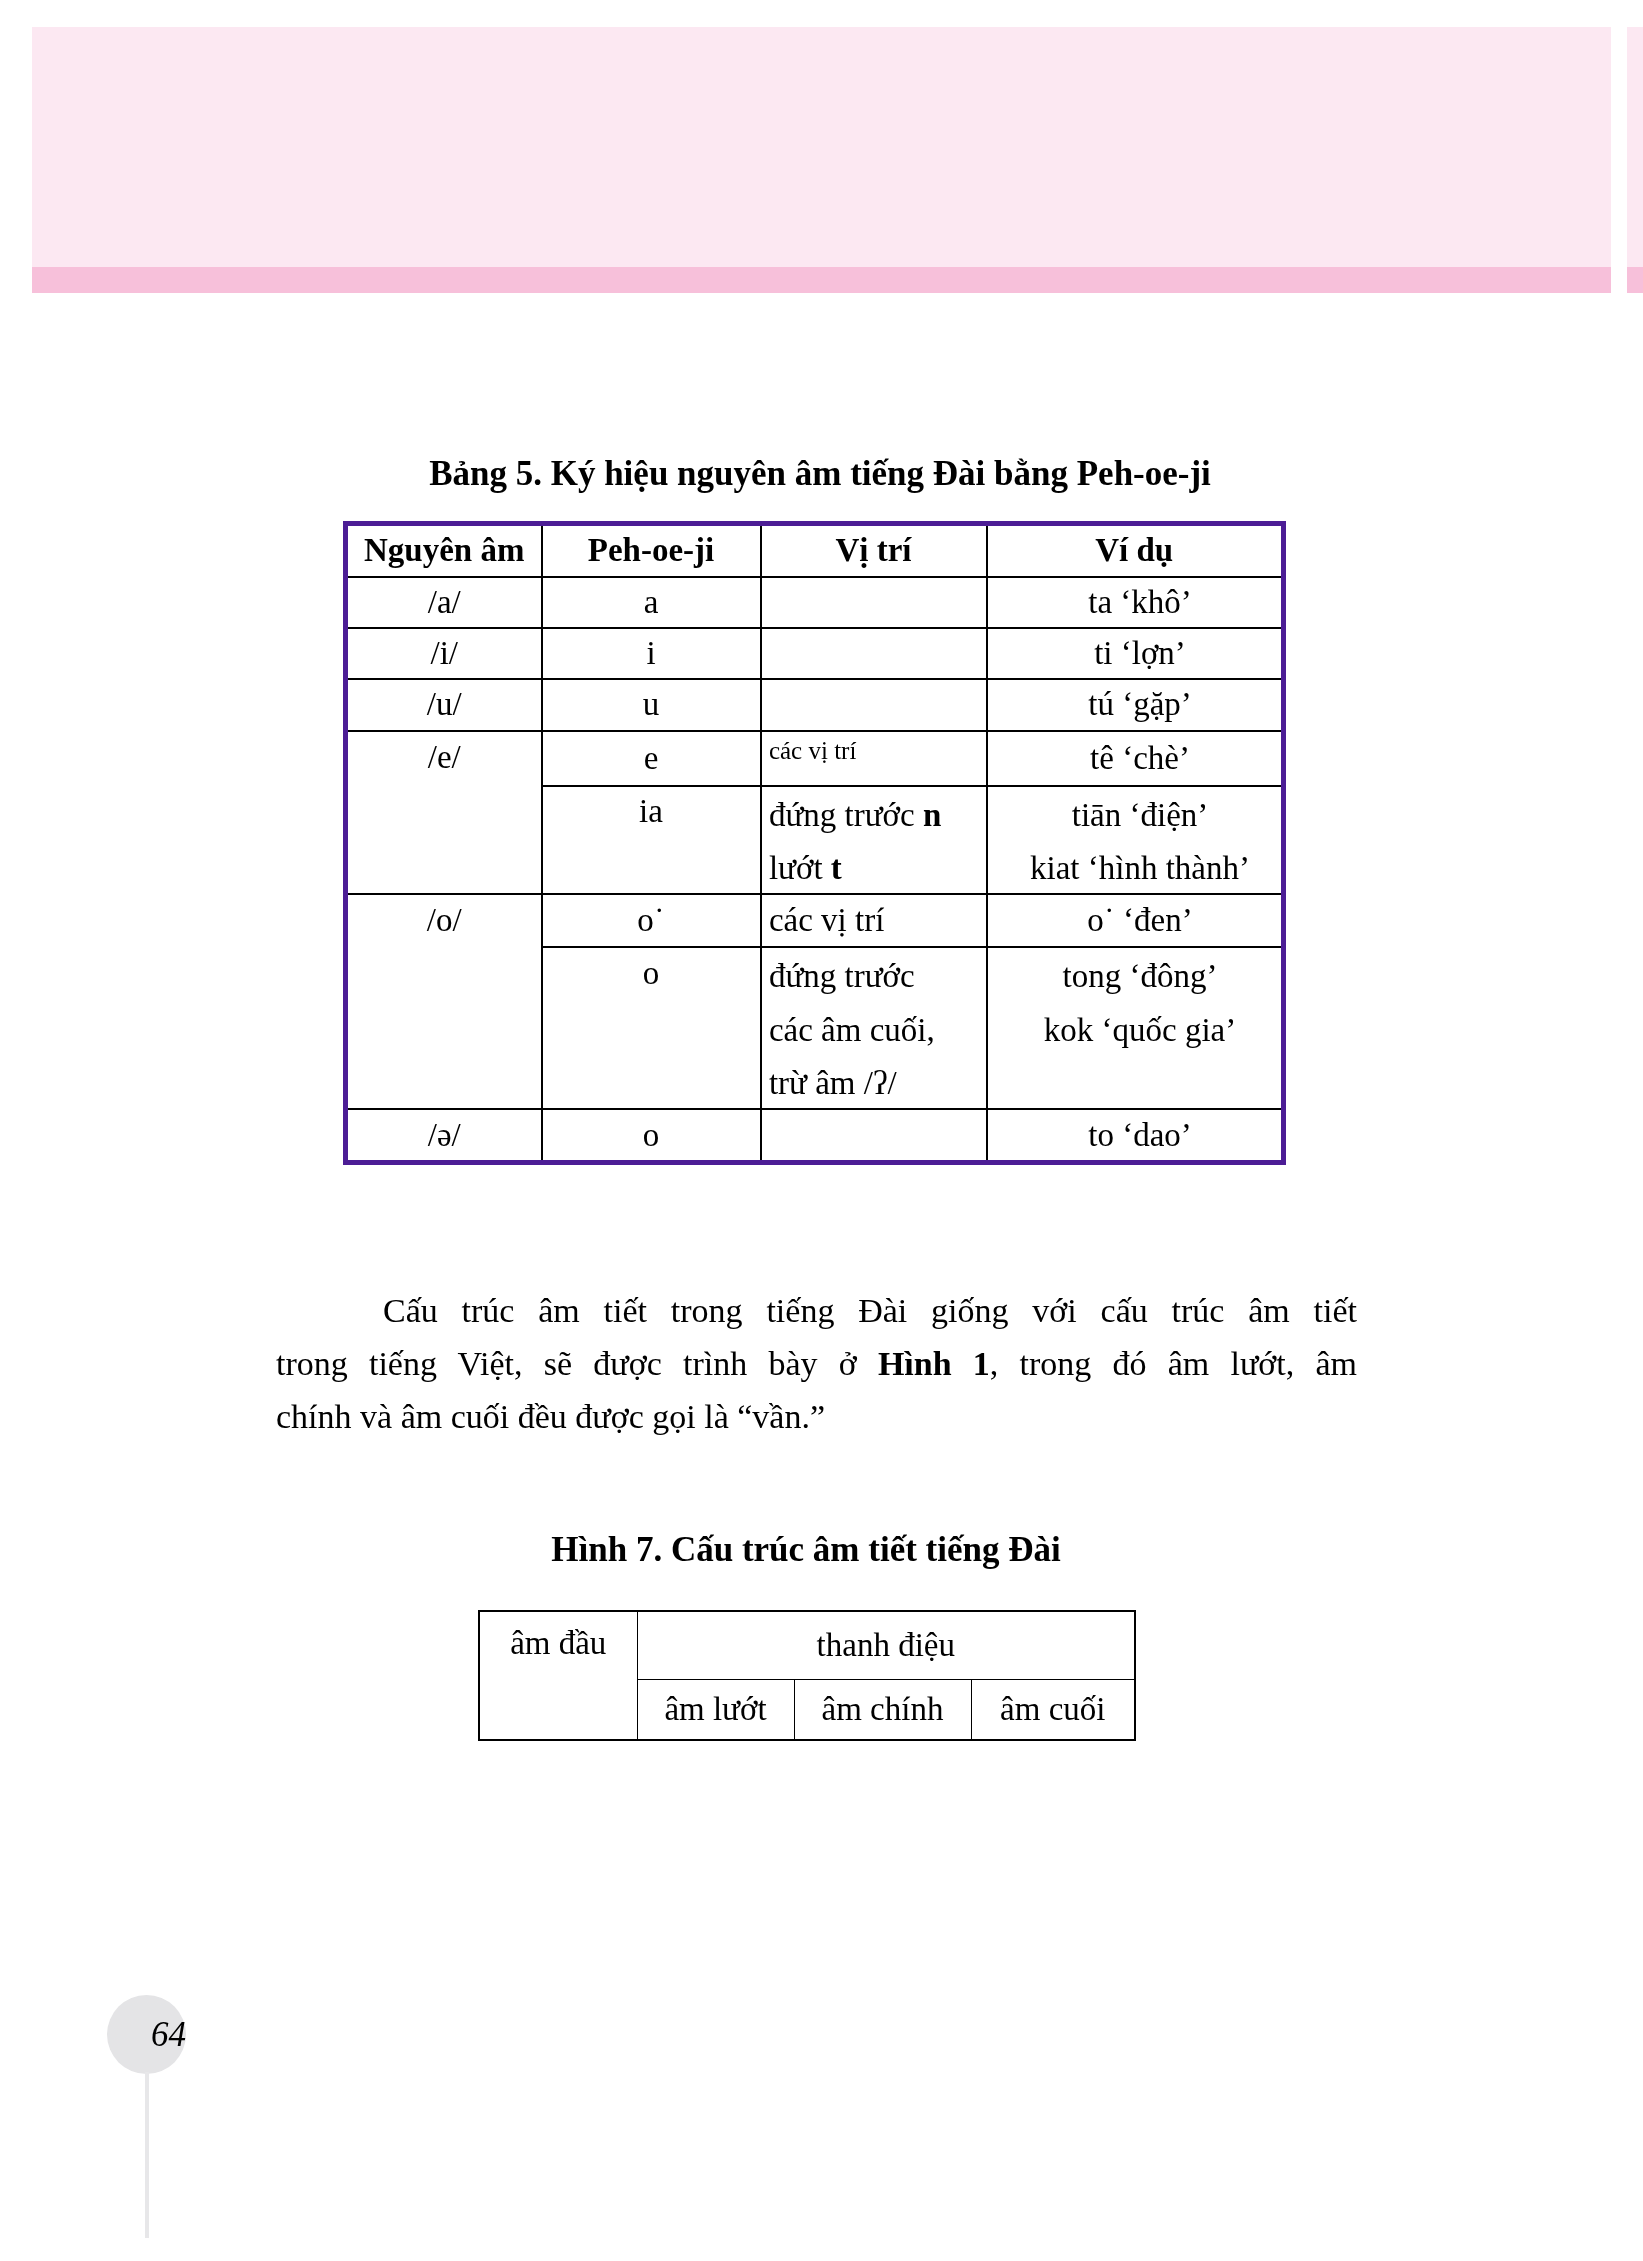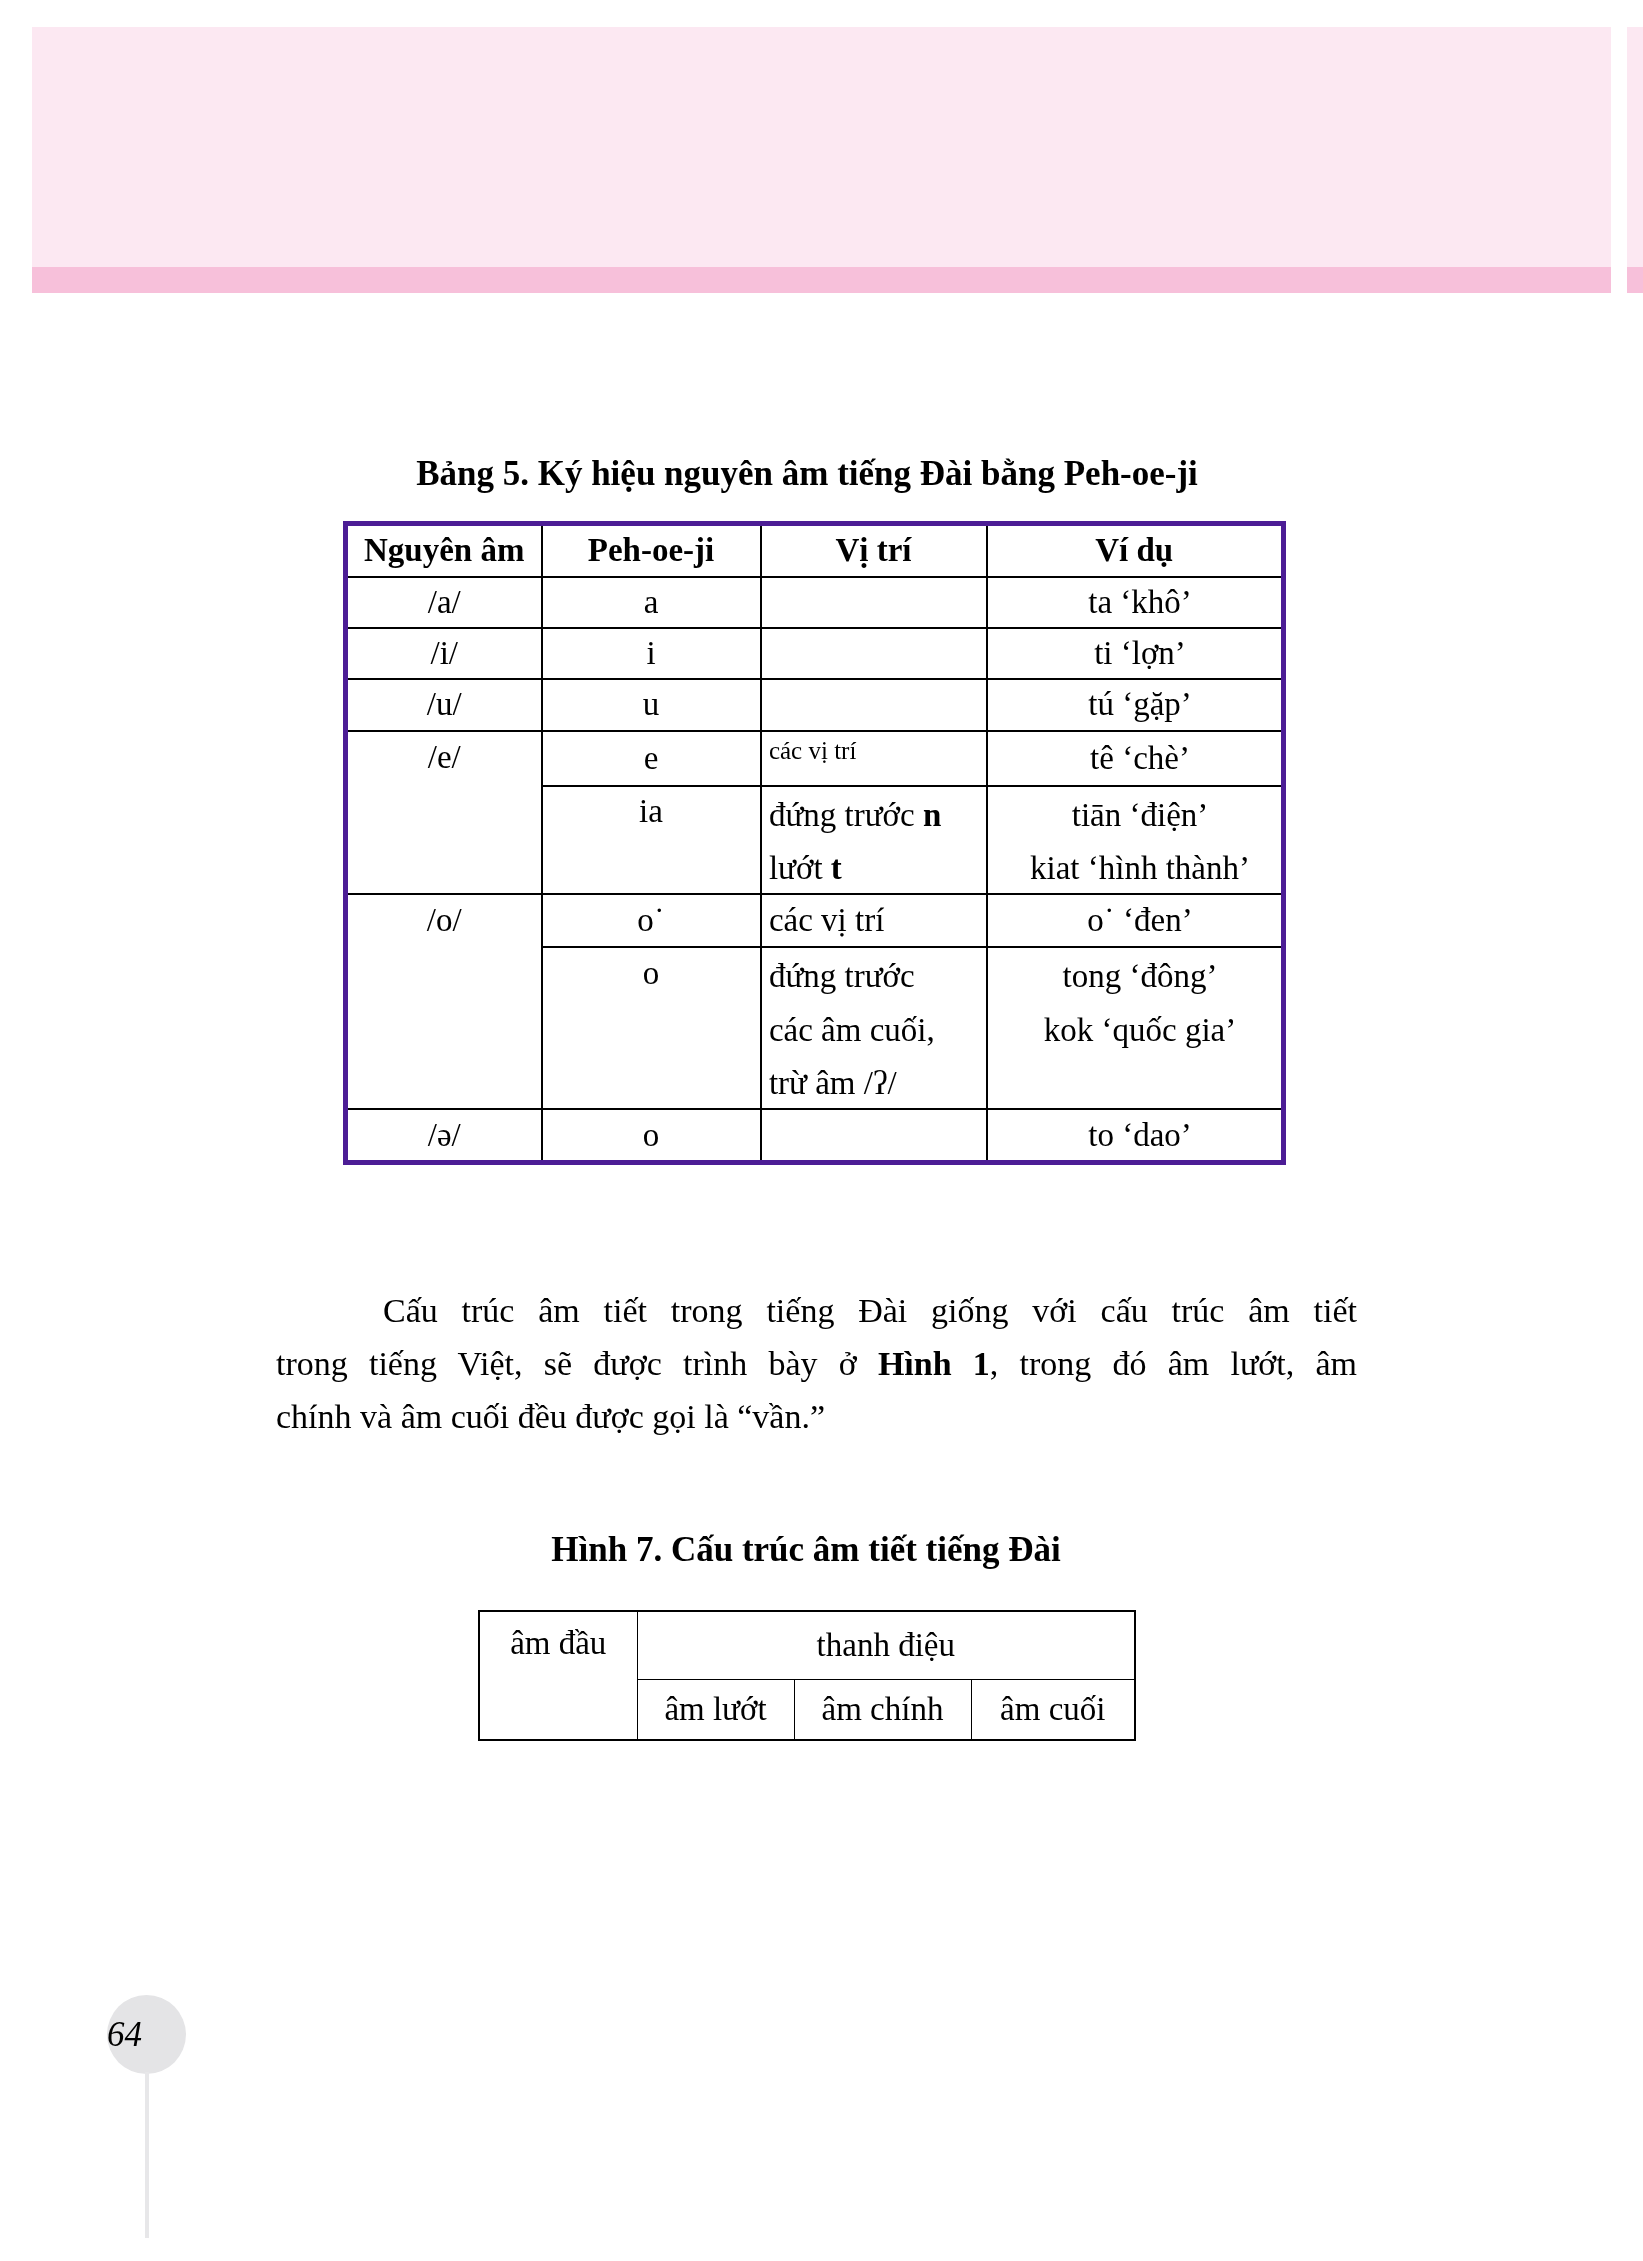--- a/index.html
+++ b/index.html
@@ -32,21 +32,21 @@
     background: var(--pink-light, #fce8f2);
   }
   .pink-sliver-dark {
     position: absolute; left: 1627px; top: 267px;
     width: 16.4px; height: 26px;
     background: var(--pink-dark, #f7c0da);
   }
 
   
   .t5-title {
-    position: absolute; left: 338px; top: 454px; width: 938px;
+    position: absolute; left: 351px; top: 454px; width: 938px;
     font-size: 35px; font-weight: bold; text-align: center;
     white-space: nowrap;
   }
   table.t5 {
     position: absolute; left: 343px; top: 521px;
     width: 938px;
     border-collapse: collapse;
     table-layout: fixed;
     font-size: 33px;
   }
@@ -102,21 +102,21 @@
     padding: 0; text-align: center; vertical-align: middle;
     overflow: hidden;
   }
   table.fig td.fig-amdau { vertical-align: top; line-height: 62px; }
 
   
   .page-bubble {
     position: absolute; left: 107px; top: 1995px;
     width: 79px; height: 79px; border-radius: 50%;
     background: var(--bubble-gray, #e4e4e6);
-    display: flex; align-items: center; justify-content: flex-start;
+    display: flex; align-items: center; justify-content: flex-end;
     font-size: 35px; font-style: italic;
   }
   .page-tail {
     position: absolute; left: 145px; top: 2072px;
     width: 4.1px; height: 166px;
     background: var(--tail-gray, #e7e7e9);
   }
 </style>
 </head>
 <body>

